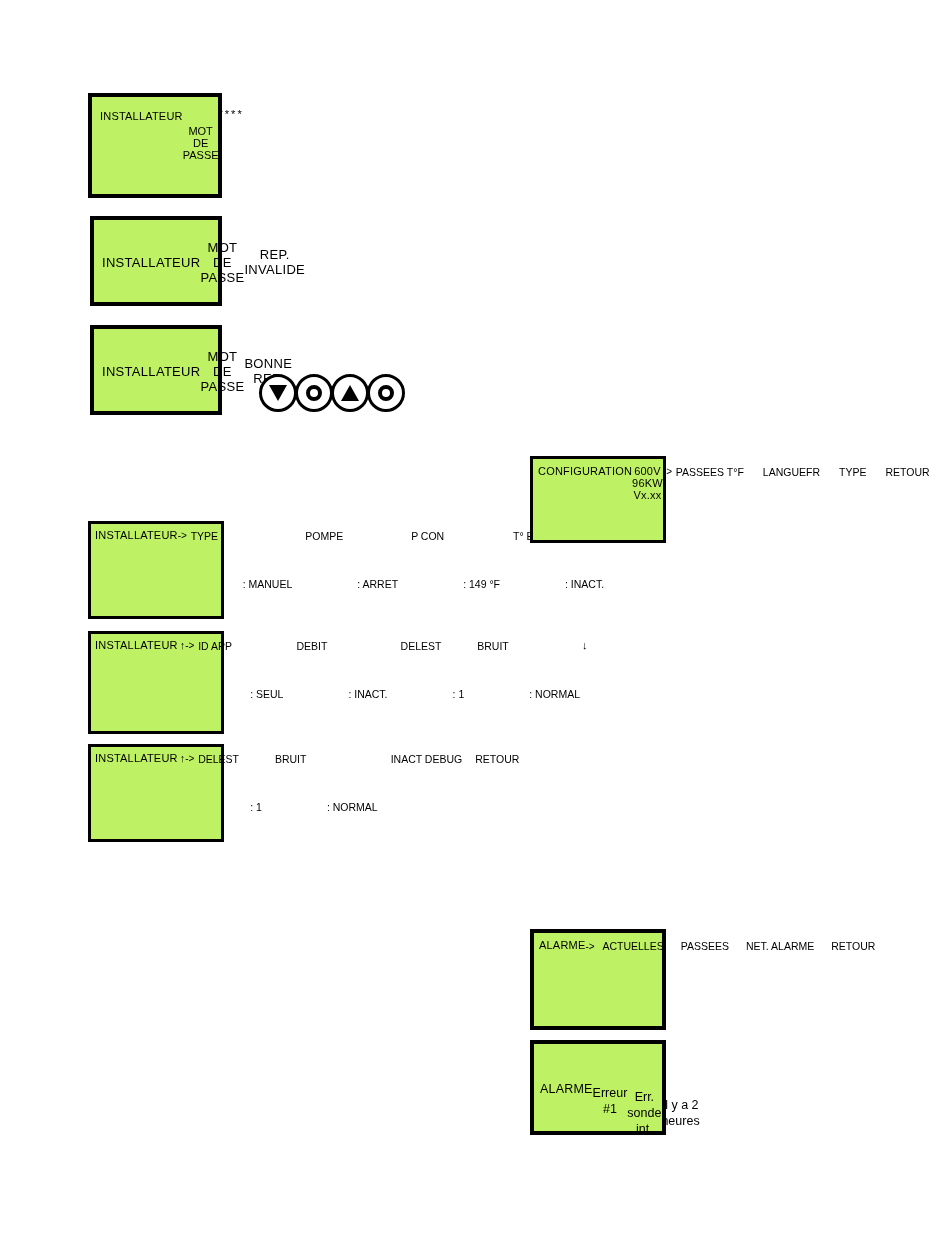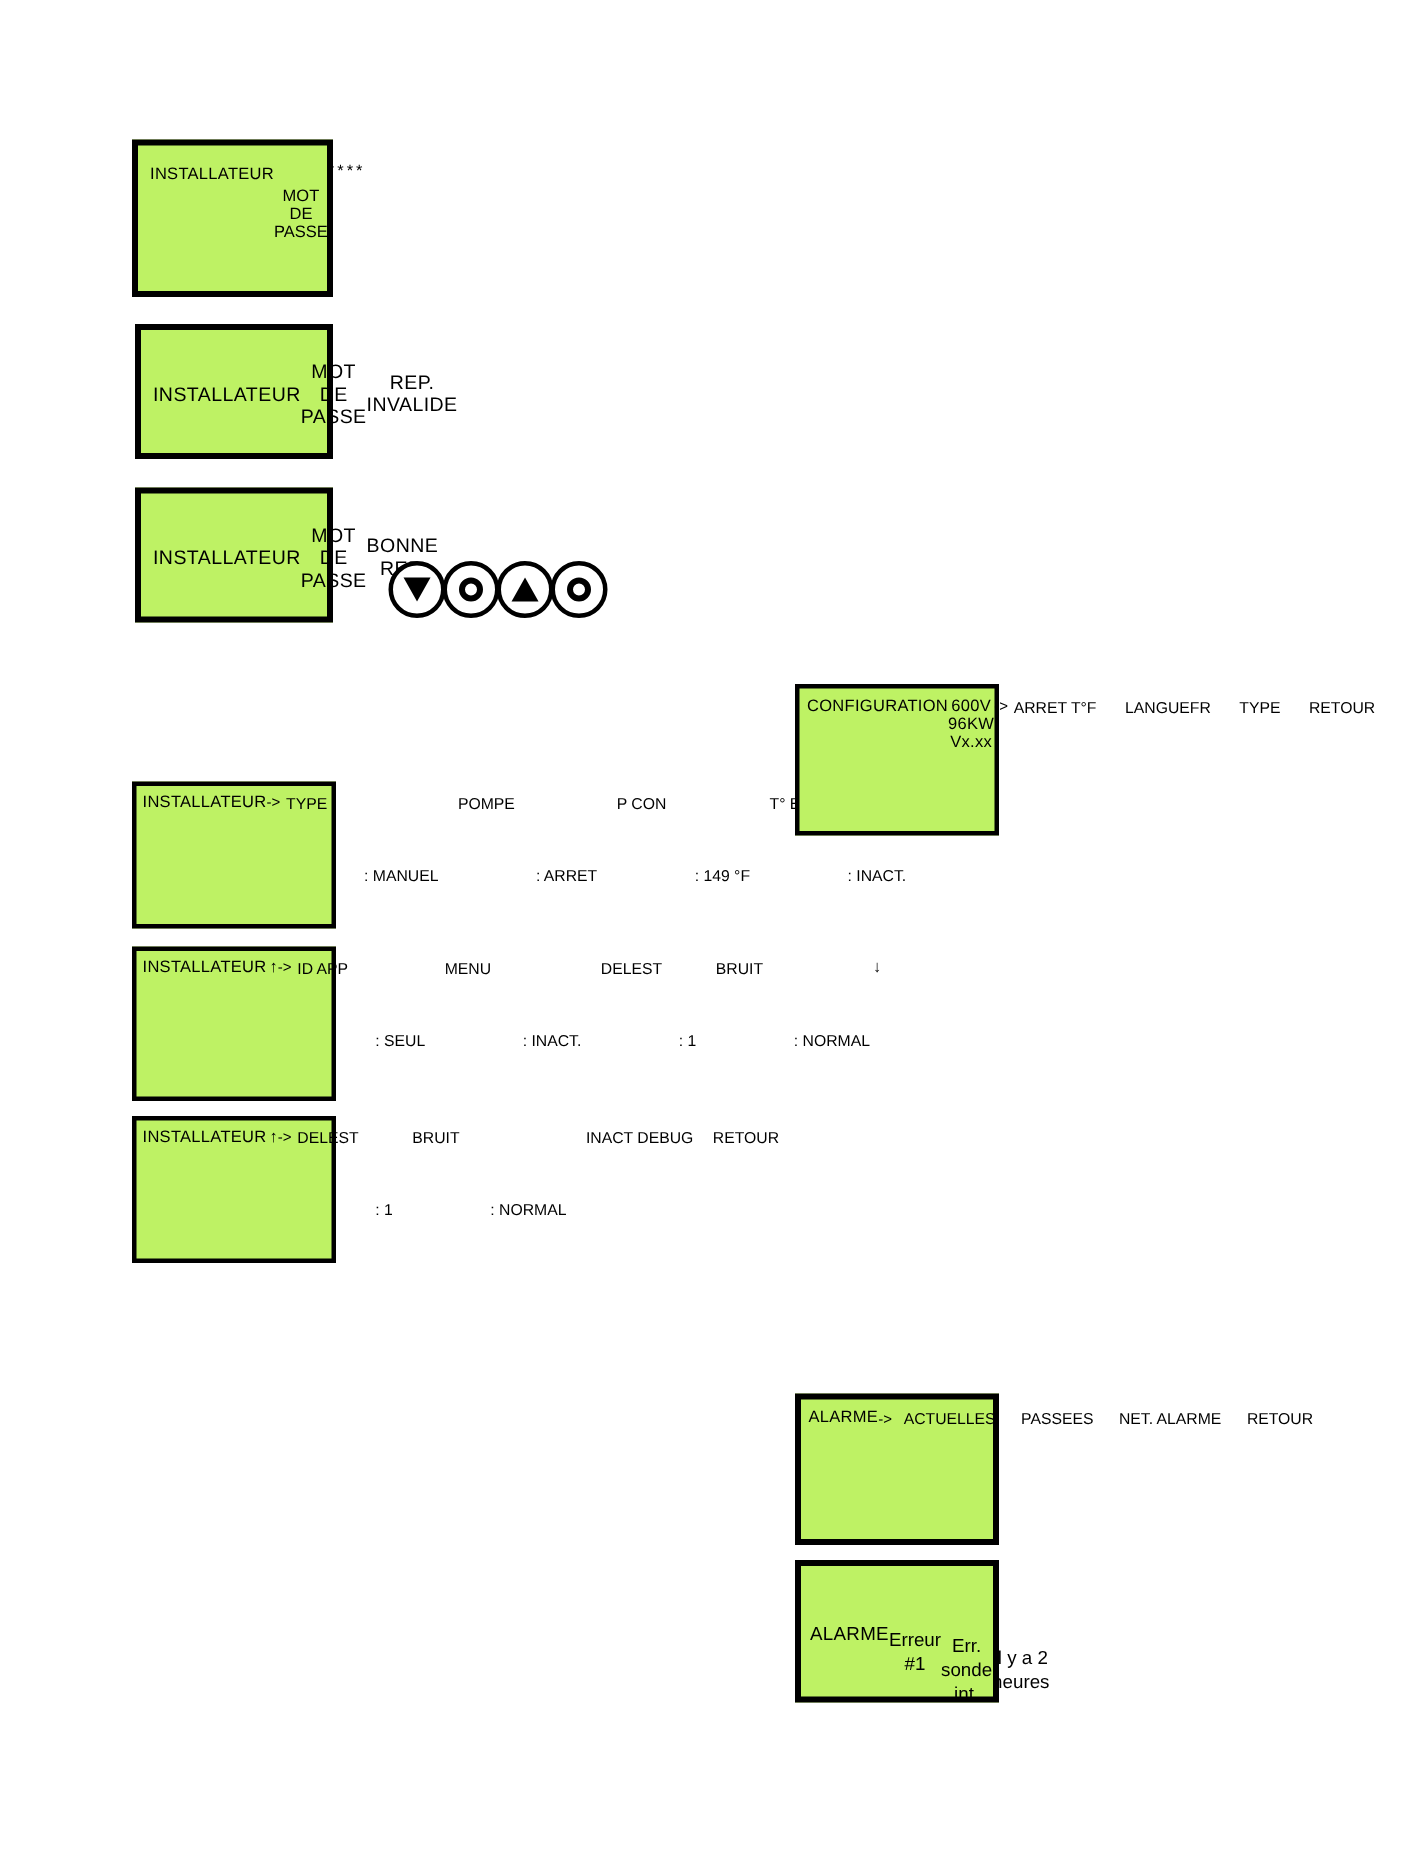--- a/index.html
+++ b/index.html
@@ -217,21 +217,21 @@
 <div class="panel menu-panel" style="left:88px; top:631px; width:136px; height:103px;">
   <div class="lcd-title">INSTALLATEUR</div>
   <div class="arrow-row">↑</div>
   <div class="menu-row">
     <span class="cursor">-&gt;</span>
     <span class="lbl">ID APP</span>
     <span class="val">: SEUL</span>
   </div>
   <div class="menu-row">
     <span class="cursor"></span>
-    <span class="lbl">MENU</span>
+    <span class="lbl">DEBIT</span>
     <span class="val">: INACT.</span>
   </div>
   <div class="menu-row">
     <span class="cursor"></span>
     <span class="lbl">DELEST</span>
     <span class="val">: 1</span>
   </div>
   <div class="menu-row">
     <span class="cursor"></span>
     <span class="lbl">BRUIT</span>
@@ -256,26 +256,26 @@
   <div class="menu-row plain">
     <span class="cursor"></span>
     <span class="lbl">INACT DEBUG</span>
   </div>
   <div class="menu-row plain">
     <span class="cursor"></span>
     <span class="lbl">RETOUR</span>
   </div>
 </div>
 
-<div class="panel cfg-panel" style="left:530px; top:456px; width:136px; height:101px;">
+<div class="panel cfg-panel" style="left:530px; top:456px; width:136px; height:87px;">
   <div class="lcd-title">CONFIGURATION</div>
   <div class="lcd-title">600V 96KW Vx.xx</div>
   <div class="cfg-row">
     <span class="cursor">-&gt;</span>
-    <span class="lbl">ARRET T</span>
+    <span class="lbl">PASSEES T</span>
     <span class="val">°F</span>
   </div>
   <div class="cfg-row">
     <span class="cursor"></span>
     <span class="lbl">LANGUE</span>
     <span class="val">FR</span>
   </div>
   <div class="cfg-row">
     <span class="cursor"></span>
     <span class="lbl">TYPE</span>

